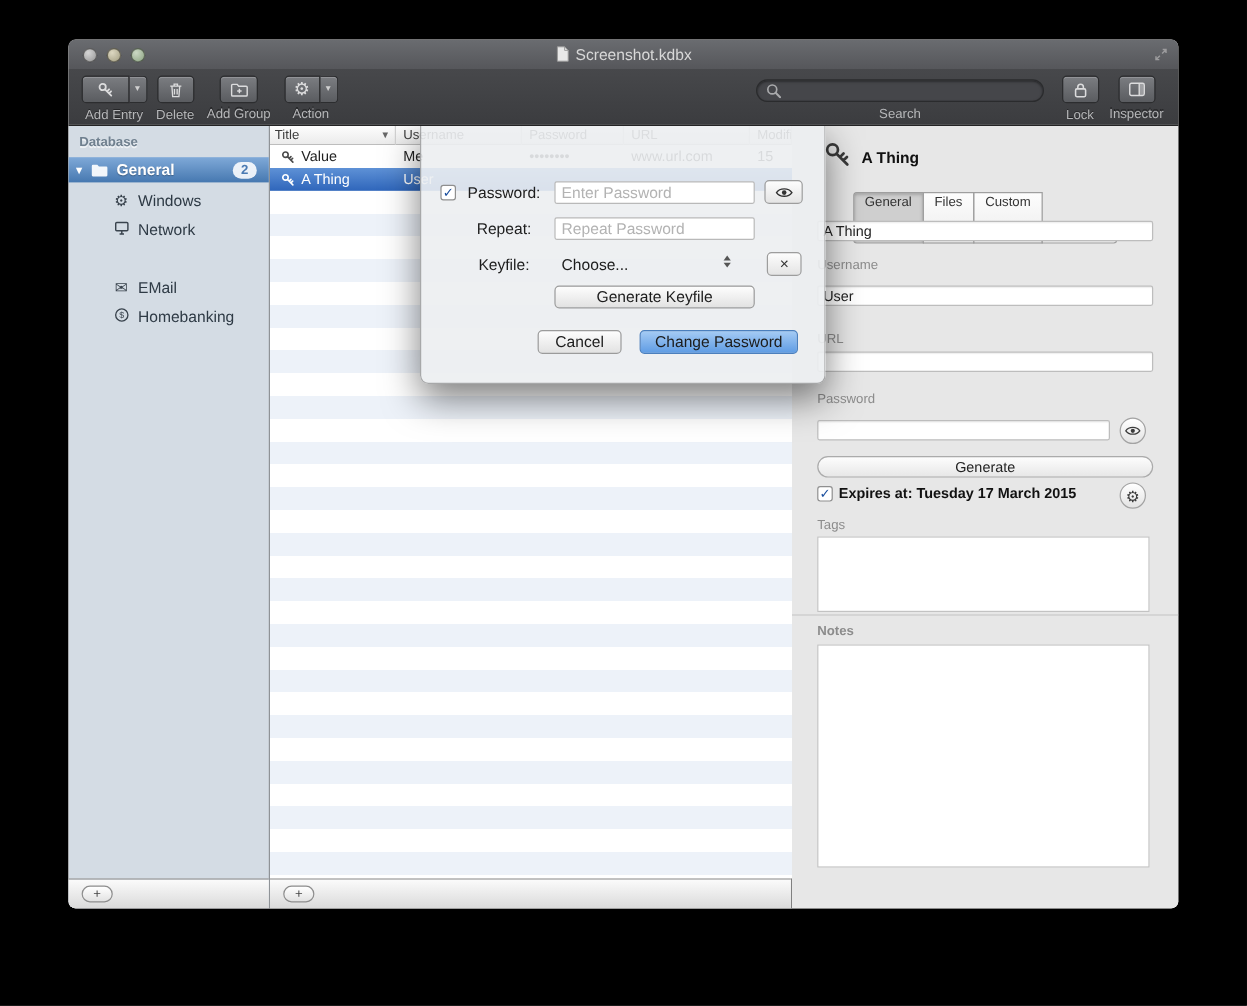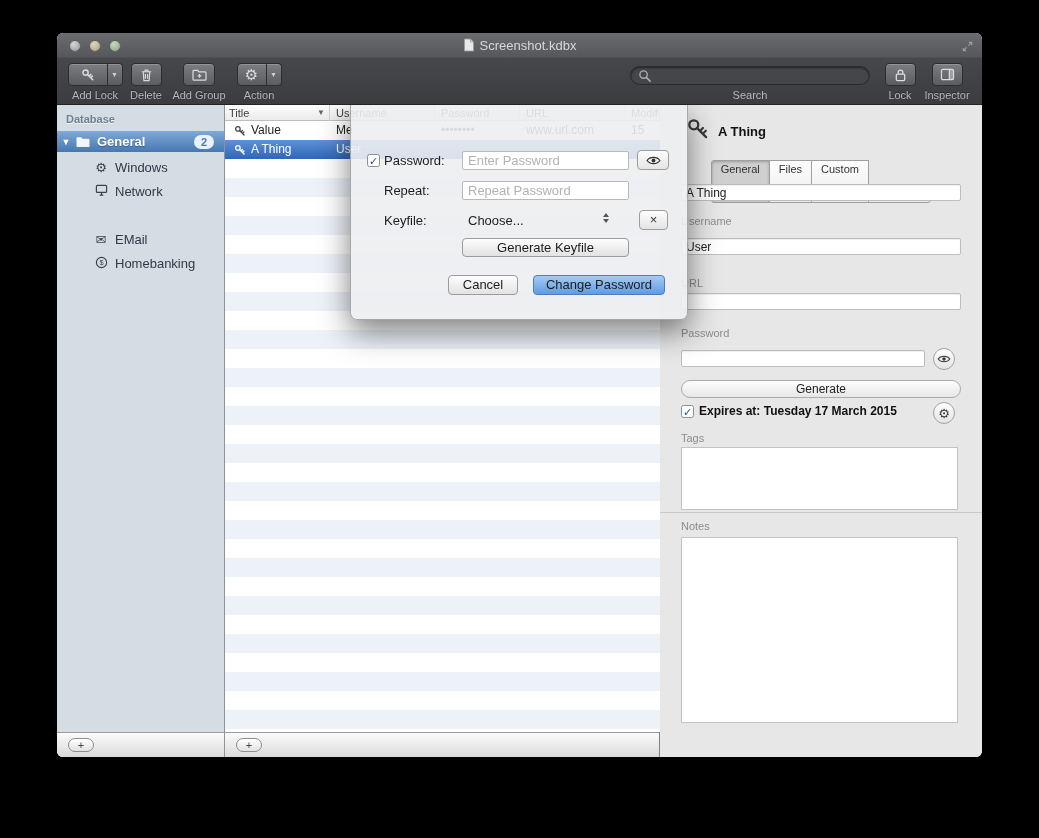--- a/index.html
+++ b/index.html
@@ -105,21 +105,21 @@
   .cb{display:inline-block;width:13px;height:13px;background:#fff;border:1px solid #8f8f8f;border-radius:2.5px;
       line-height:12px;text-align:center;font-size:11px;color:#1b4f9e;margin-right:5px;flex:none;}
   .ibox{position:absolute;left:21px;width:277px;background:#fff;border:1px solid #c3c3c3;}
   .insp-divider{position:absolute;left:0;top:407px;width:100%;border-top:1px solid #c9c9c9;}
 
   
   .sheet{position:absolute;left:293px;top:72px;width:338px;height:215px;z-index:50;
          background:rgba(236,238,241,.9);border:1px solid rgba(110,110,110,.55);border-top:none;
          border-radius:0 0 7px 7px;box-shadow:0 12px 30px rgba(0,0,0,.5);}
   .sh-row{position:absolute;left:16px;display:flex;align-items:center;height:22px;}
-  .sh-label{width:72px;text-align:left;font-size:13px;color:#1d1d1d;flex:none;}
+  .sh-label{width:72px;text-align:center;font-size:13px;color:#1d1d1d;flex:none;}
   .sh-field{width:167px;height:19px;margin-left:6px;background:#fff;border:1px solid #b9b9b9;border-radius:2px;
             font-size:13px;padding:0 5px;outline:none;color:#ec4899;}
   .sh-field::placeholder{color:#b3b3b3;}
   .ifield::placeholder{color:#b3b3b3;}
   .eye-btn{position:absolute;left:286px;width:32px;height:20px;border-radius:4px;border:1px solid #9d9d9d;
            background:linear-gradient(#fdfdfd,#e4e4e4);display:flex;align-items:center;justify-content:center;color:#333;}
   .x-btn{position:absolute;left:288px;width:29px;height:20px;border-radius:4px;border:1px solid #9d9d9d;
          background:linear-gradient(#fdfdfd,#e4e4e4);font-size:13px;color:#333;text-align:center;line-height:18px;}
   .choose{margin-left:12px;font-size:13px;color:#1d1d1d;}
   .stepper{position:absolute;left:252px;display:flex;flex-direction:column;gap:2px;}
@@ -163,21 +163,21 @@
             <span class="tb-btn" style="width:40px;">
               <svg width="14" height="14" viewBox="0 0 16 16">
                   <circle cx="5.2" cy="5.2" r="3" fill="none" stroke="currentColor" stroke-width="1.7"></circle>
                   <path d="M7.4 7.4L13.4 13.4M11.2 11.2l2-2M9.3 9.3l2-2" stroke="currentColor" stroke-width="1.7" fill="none" stroke-linecap="round"></path>
                 </svg>
             </span>
             <span class="tb-btn" style="width:15px;">
                 <span class="tb-arrow">▼</span>
               </span>
           </span>
-          <span class="tb-label">Add Lock</span>
+          <span class="tb-label">Add Entry</span>
         </div>
 
         <div class="tb-group" style="left:72px;width:34px;">
           <span class="tb-btn" style="width:31px;">
             <svg width="13" height="14" viewBox="0 0 14 15">
                 <path d="M2 4h10M5.5 4V2.2h3V4M3.5 4l.7 9.5h5.6L10.5 4M5.8 6.5v5M8.2 6.5v5" fill="none" stroke="currentColor" stroke-width="1.2"></path>
               </svg>
           </span>
           <span class="tb-label">Delete</span>
         </div>
@@ -350,21 +350,21 @@
             <span>Expires at: Tuesday 17 March 2015</span>
           </span>
         <span class="roundbtn" style="top:297px;">
             <span class="gear-glyph" style="color:#3c3c3c;font-size:13px;">⚙</span>
           </span>
 
         <span class="ilabel" style="top:327px;">Tags</span>
         <div class="ibox" style="top:342px;height:63px;"></div>
 
         <div class="insp-divider"></div>
-        <span class="ilabel" style="top:415px;">Notes</span>
+        <span class="ilabel" style="top:415px;font-weight:bold;">Notes</span>
         <div class="ibox" style="top:432px;height:186px;"></div>
       </div>
     </div>
 
     <div class="sheet">
       <div class="sh-row" style="top:44px;left:16px;">
         <span class="cb" style="margin-right:4px;">✓</span>
         <span class="sh-label">Password:</span>
         <input class="sh-field" type="text" placeholder="Enter Password" style="">
       </div>

